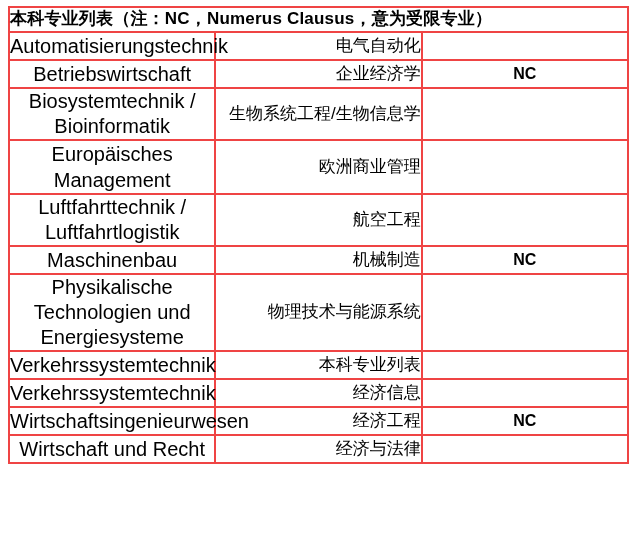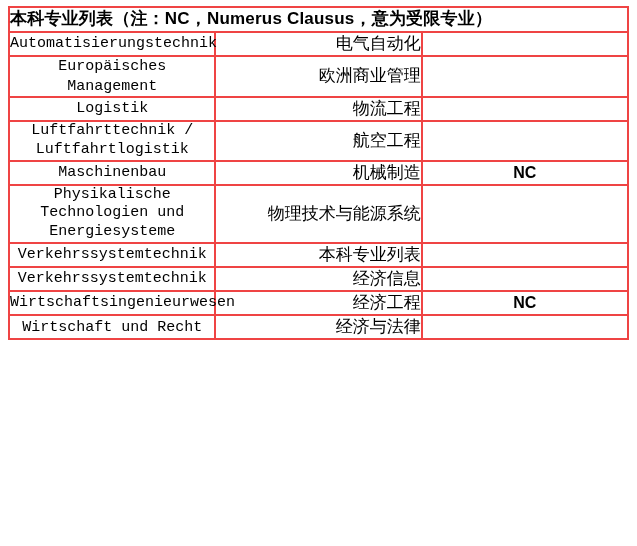--- a/index.html
+++ b/index.html
@@ -34,24 +34,23 @@
   .title-cell {
     text-align: left;
     font-weight: bold;
     font-size: 17px;
     line-height: 1.35;
     padding: 4px 6px 5px 7px;
     letter-spacing: 0.2px;
   }
   .de-cell {
     text-align: center;
-    font-size: 15px;
+    font-size: 20px;
     line-height: 1.3;
     padding: 5px 4px 6px 4px;
-    font-family: Liberation Mono, monospace;
   }
   .zh-cell {
     text-align: center;
     font-size: 17px;
     line-height: 1.3;
     padding: 5px 4px 6px 4px;
   }
   .nc-cell {
     text-align: center;
     font-size: 16px;
@@ -72,33 +71,38 @@
       <tr>
         <td class="title-cell" colspan="3">本科专业列表（注：NC，Numerus Clausus，意为受限专业）</td>
       </tr>
 
       <tr>
         <td class="de-cell col-de">Automatisierungstechnik</td>
         <td class="zh-cell col-zh">电气自动化</td>
         <td class="nc-cell col-nc"></td>
       </tr>
 
+      <tr>
+        <td class="de-cell col-de">Betriebswirtschaft</td>
+        <td class="zh-cell col-zh">企业经济学</td>
+        <td class="nc-cell col-nc">NC</td>
+      </tr>
 
+      <tr>
+        <td class="de-cell col-de two-line">Biosystemtechnik / Bioinformatik</td>
+        <td class="zh-cell col-zh two-line">生物系统工程/生物信息学</td>
+        <td class="nc-cell col-nc"></td>
+      </tr>
 
       <tr>
         <td class="de-cell col-de">Europäisches Management</td>
         <td class="zh-cell col-zh">欧洲商业管理</td>
         <td class="nc-cell col-nc"></td>
       </tr>
 
-      <tr>
-        <td class="de-cell col-de">Logistik</td>
-        <td class="zh-cell col-zh">物流工程</td>
-        <td class="nc-cell col-nc"></td>
-      </tr>
 
       <tr>
         <td class="de-cell col-de two-line">Luftfahrttechnik / Luftfahrtlogistik</td>
         <td class="zh-cell col-zh">航空工程</td>
         <td class="nc-cell col-nc"></td>
       </tr>
 
       <tr>
         <td class="de-cell col-de">Maschinenbau</td>
         <td class="zh-cell col-zh">机械制造</td>

